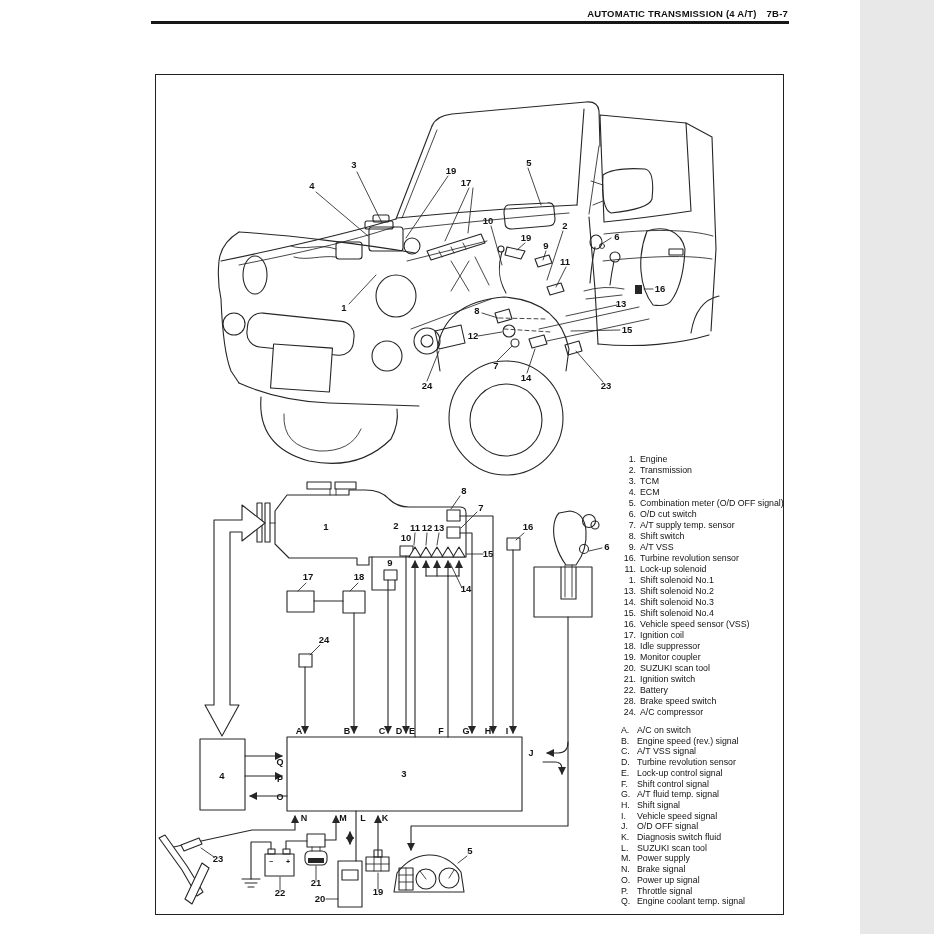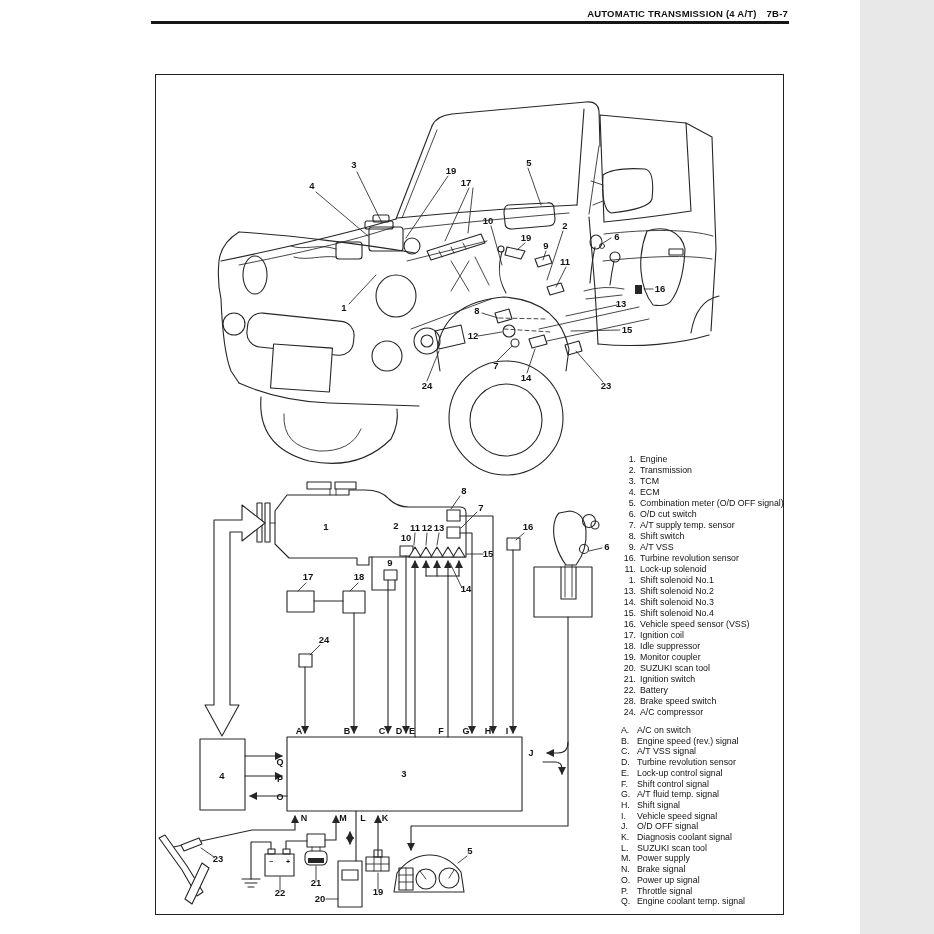--- a/index.html
+++ b/index.html
@@ -433,21 +433,21 @@
         <div class="lrow">
           <span class="sl">I.</span>
           <span class="ll">Vehicle speed signal</span>
         </div>
         <div class="lrow">
           <span class="sl">J.</span>
           <span class="ll">O/D OFF signal</span>
         </div>
         <div class="lrow">
           <span class="sl">K.</span>
-          <span class="ll">Diagnosis coolant signal</span>
+          <span class="ll">Diagnosis switch fluid</span>
         </div>
         <div class="lrow">
           <span class="sl">L.</span>
           <span class="ll">SUZUKI scan tool</span>
         </div>
         <div class="lrow">
           <span class="sl">M.</span>
           <span class="ll">Power supply</span>
         </div>
         <div class="lrow">

